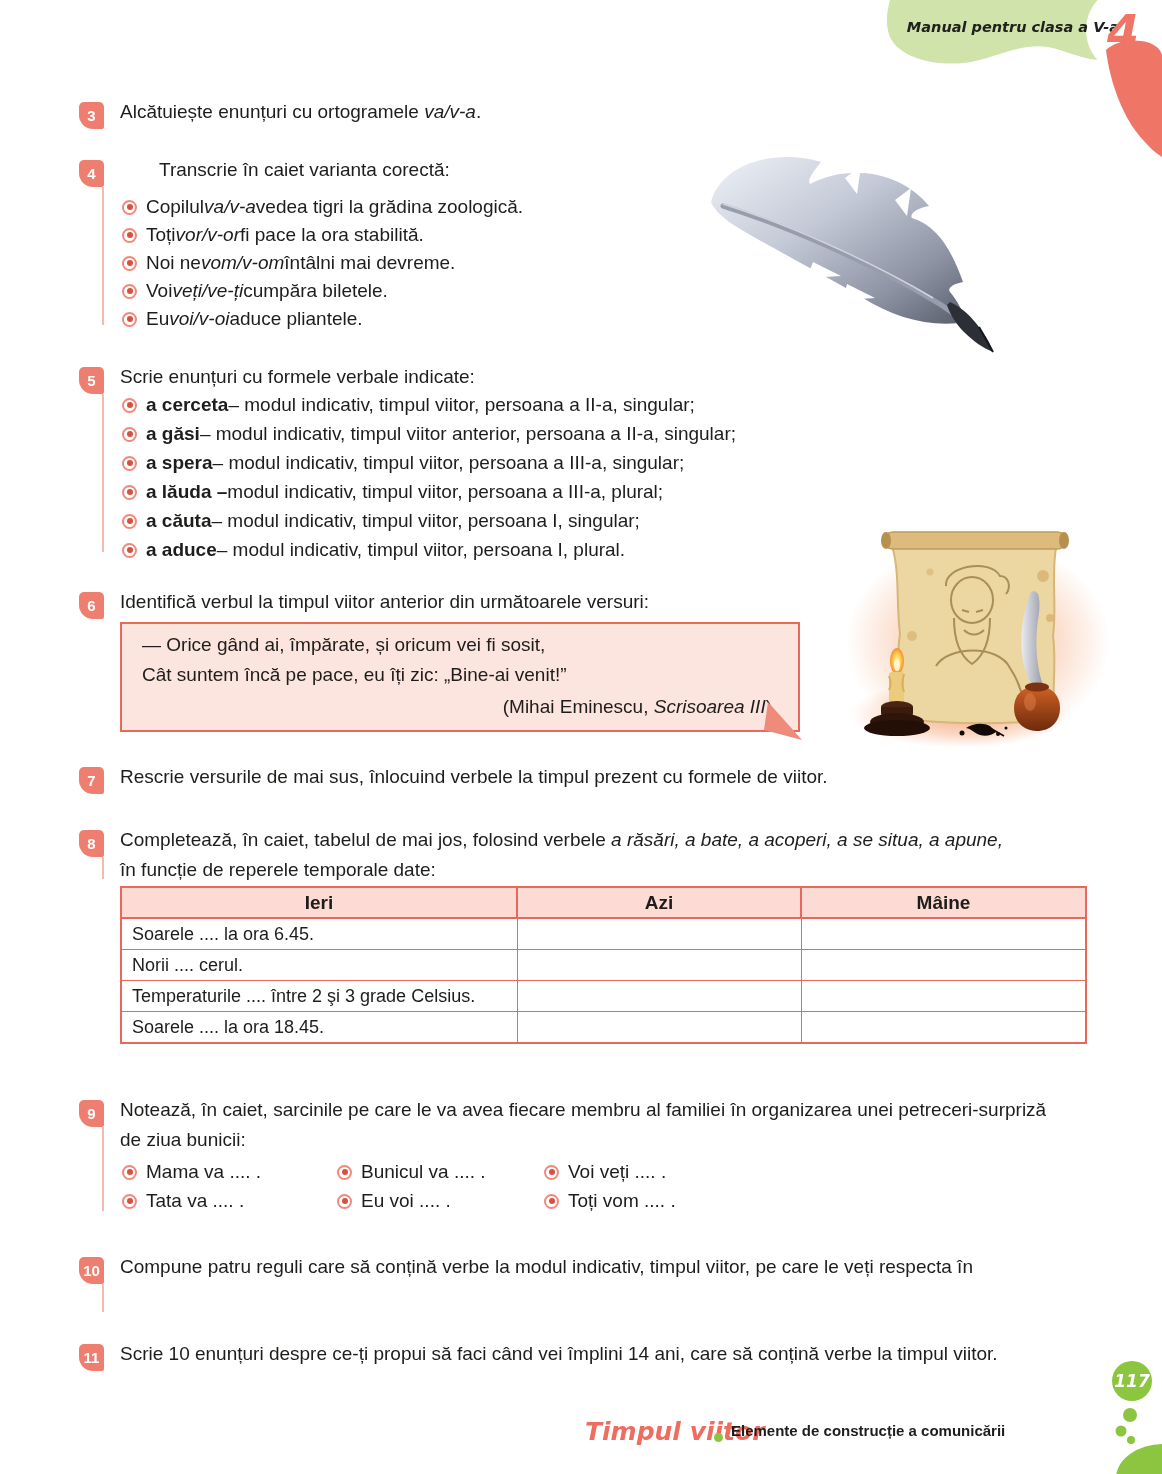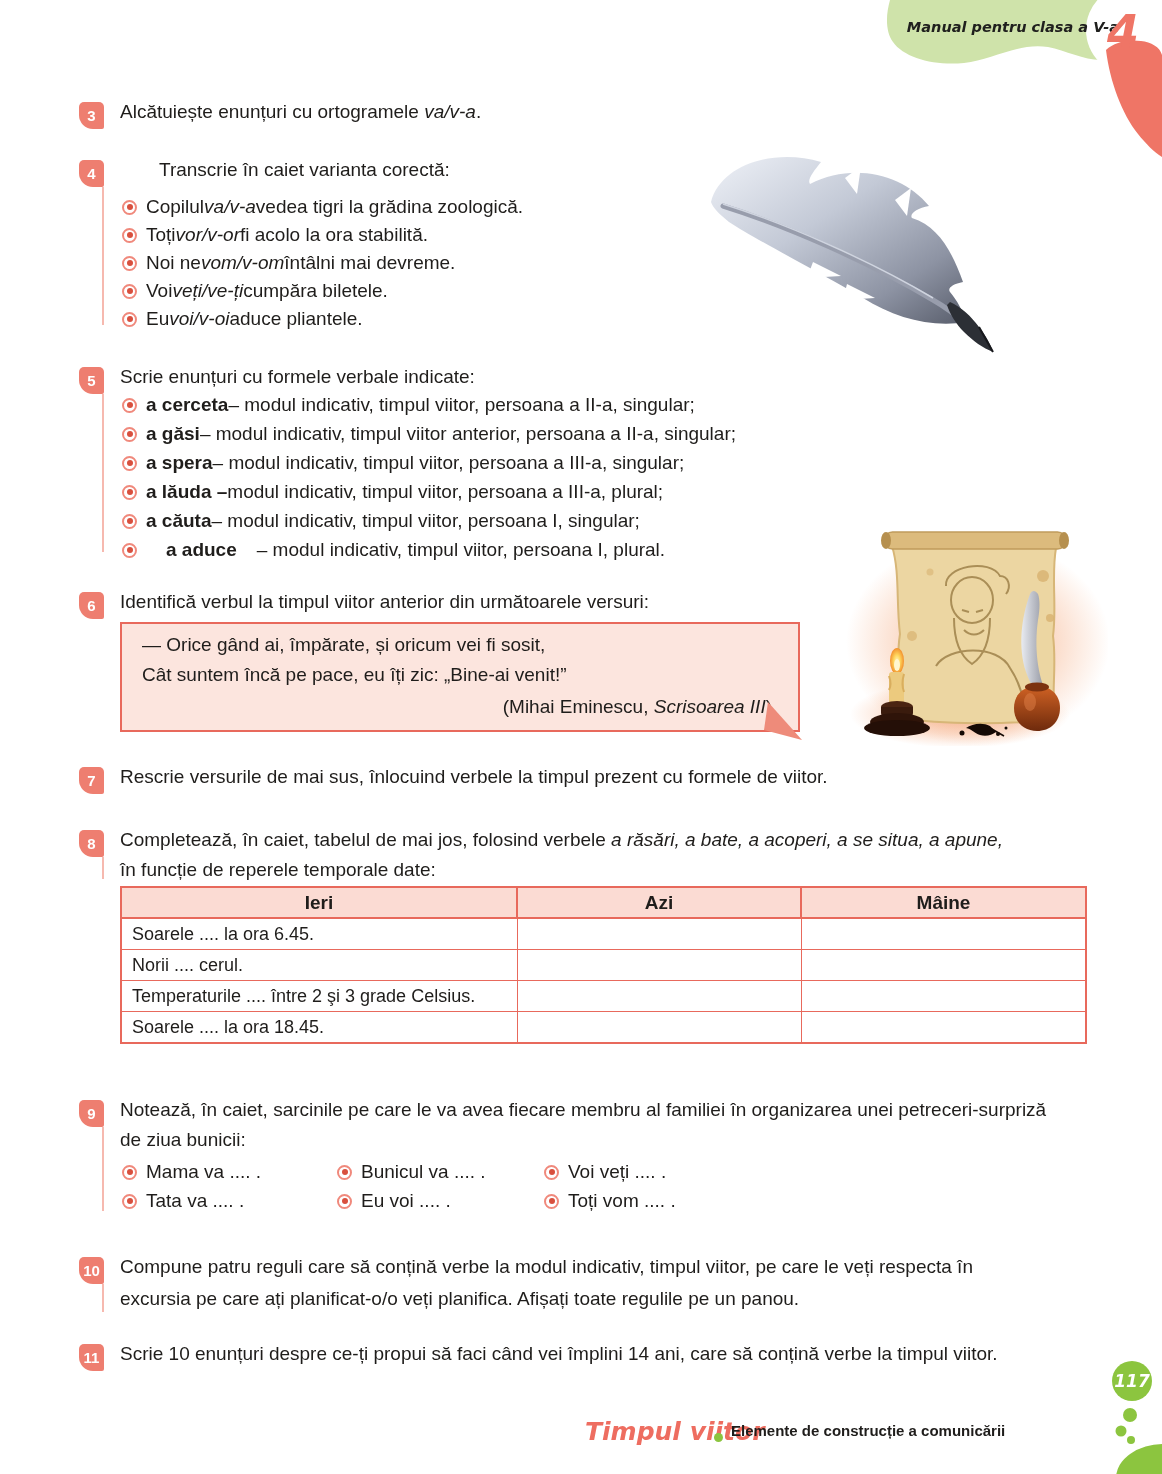--- a/index.html
+++ b/index.html
@@ -137,21 +137,21 @@
   <div class="item" style="left:122px;top:196px;">
     <span class="bullet"></span>
     <span>Copilul </span>
       <i>va/v-a</i>
       <span> vedea tigri la grădina zoologică.</span>
   </div>
   <div class="item" style="left:122px;top:224px;">
     <span class="bullet"></span>
     <span>Toți </span>
       <i>vor/v-or</i>
-      <span> fi acolo la ora stabilită.</span>
+      <span> fi pace la ora stabilită.</span>
   </div>
   <div class="item" style="left:122px;top:252px;">
     <span class="bullet"></span>
     <span>Noi ne </span>
       <i>vom/v-om</i>
       <span> întâlni mai devreme.</span>
   </div>
   <div class="item" style="left:122px;top:280px;">
     <span class="bullet"></span>
     <span>Voi </span>
@@ -186,21 +186,21 @@
   <div class="item" style="left:122px;top:481px;">
     <span class="bullet"></span>
     <b>a lăuda –</b>
       <span> modul indicativ, timpul viitor, persoana a III-a, plural;</span>
   </div>
   <div class="item" style="left:122px;top:510px;">
     <span class="bullet"></span>
     <b>a căuta</b>
       <span> – modul indicativ, timpul viitor, persoana I, singular;</span>
   </div>
-  <div class="item" style="left:122px;top:539px;gap:20px;">
+  <div class="item" style="left:122px;top:539px;">
     <span class="bullet"></span>
     <b>a aduce</b>
       <span> – modul indicativ, timpul viitor, persoana I, plural.</span>
   </div>
 
   <div class="badge" style="top:592px;">6</div>
   <div class="t" style="left:120px;top:590px;">Identifică verbul la timpul viitor anterior din următoarele versuri:</div>
   <div class="quote-box">
     <div class="ql" style="top:10px;">— Orice gând ai, împărate, și oricum vei fi sosit,</div>
     <div class="ql" style="top:40px;">Cât suntem încă pe pace, eu îți zic: „Bine-ai venit!”</div>
@@ -284,21 +284,20 @@
     <span>Voi veți .... .</span>
   </div>
   <div class="item" style="left:544px;top:1190px;">
     <span class="bullet"></span>
     <span>Toți vom .... .</span>
   </div>
 
   <div class="badge" style="top:1257px;">10</div>
   <div class="vline" style="top:1284px;height:28px;"></div>
   <div class="t" style="left:120px;top:1255px;">Compune patru reguli care să conțină verbe la modul indicativ, timpul viitor, pe care le veți respecta în</div>
-  <div class="t" style="left:120px;top:1287px;">excursia pe care ați planificat-o/o veți planifica. Afișați toate regulile pe un panou.</div>
 
   <div class="badge" style="top:1344px;">11</div>
   <div class="t" style="left:120px;top:1342px;">Scrie 10 enunțuri despre ce-ți propui să faci când vei împlini 14 ani, care să conțină verbe la timpul viitor.</div>
 
   <div class="footer-lesson">Timpul viitor</div>
   <div class="footer-dot"></div>
   <div class="footer-section">Elemente de construcție a comunicării</div>
 
   <svg class="abs" style="left:1050px;top:1330px;" width="112" height="144" viewBox="0 0 112 144">
     <circle cx="82" cy="51" r="20" fill="#8cc53f"></circle>

